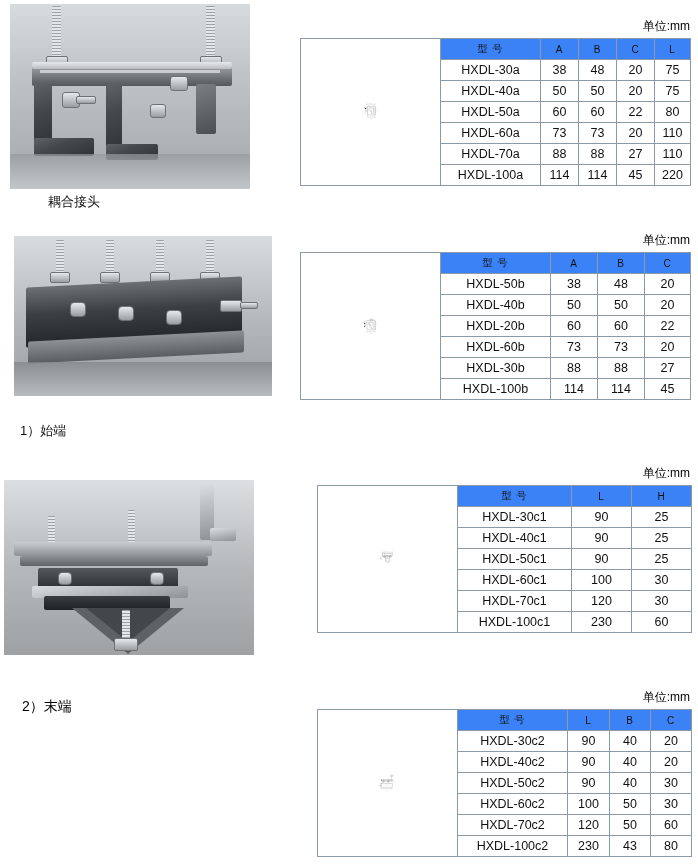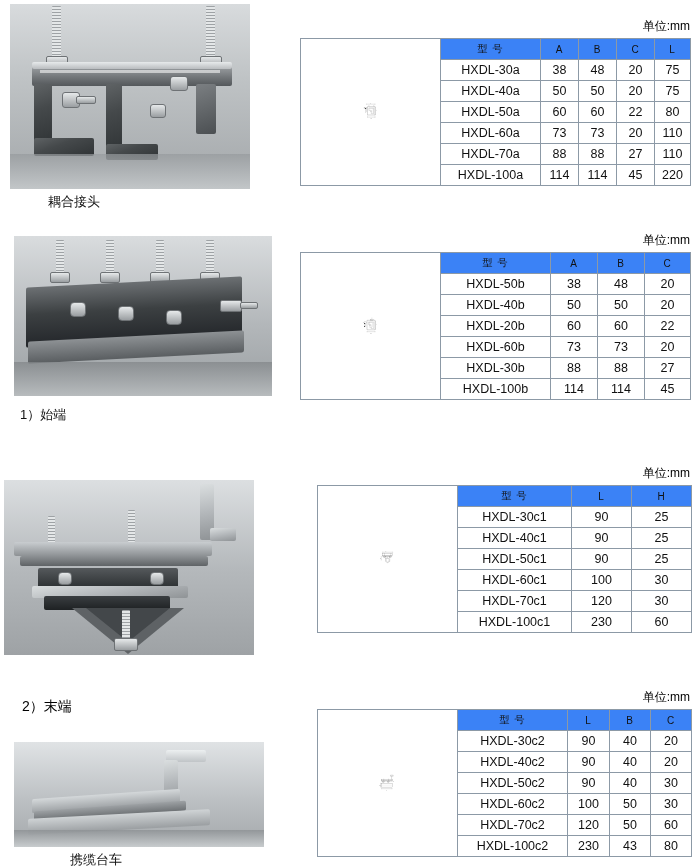--- a/index.html
+++ b/index.html
@@ -218,21 +218,21 @@
 
         <div class="nut" style="left:56px;top:66px;width:16px;height:15px;border-radius:4px;"></div>
         <div class="nut" style="left:104px;top:70px;width:16px;height:15px;border-radius:4px;"></div>
         <div class="nut" style="left:152px;top:74px;width:16px;height:15px;border-radius:4px;"></div>
         <div class="nut" style="left:206px;top:64px;width:22px;height:12px;"></div>
         <div class="nut" style="left:226px;top:66px;width:18px;height:7px;"></div>
 
         <div style="position:absolute;left:0;top:126px;width:258px;height:34px;
              background:linear-gradient(180deg,rgba(130,134,137,.75),rgba(185,189,191,.95));"></div>
       </div>
-      <div class="caption" style="margin-left:6px;margin-top:10px;">1）始端</div>
+      <div class="caption" style="margin-left:6px;margin-top:26px;">1）始端</div>
     </div>
 
     <div class="photo-block" id="photo3">
       <div class="photo">
         <div style="position:absolute;inset:0;background:linear-gradient(180deg,#dcdfe1,#b5b9bc 50%,#9ea2a5);"></div>
 
         <div class="light-metal" style="left:196px;top:4px;width:14px;height:56px;"></div>
         <div class="light-metal" style="left:206px;top:48px;width:26px;height:13px;"></div>
 
         <div class="thread" style="left:44px;top:36px;width:7px;height:28px;"></div>
@@ -258,41 +258,20 @@
 
         <div class="thread" style="left:118px;top:130px;width:8px;height:34px;"></div>
         <div class="nut" style="left:110px;top:158px;width:24px;height:13px;"></div>
 
         <div class="nut" style="left:54px;top:92px;width:14px;height:13px;border-radius:4px;"></div>
         <div class="nut" style="left:146px;top:92px;width:14px;height:13px;border-radius:4px;"></div>
       </div>
       <div class="caption"></div>
     </div>
 
-    <div class="photo-block" id="photo4">
-      <div class="photo">
-        <div style="position:absolute;inset:0;background:linear-gradient(180deg,#e0e3e5,#bcc0c3 55%,#a4a8ab);"></div>
-
-        <div class="light-metal" style="left:152px;top:8px;width:40px;height:12px;
-             background:linear-gradient(180deg,#eceff0,#c0c4c7);"></div>
-        <div class="light-metal" style="left:150px;top:18px;width:14px;height:44px;"></div>
-
-        <div class="mid-metal" style="left:18px;top:52px;width:148px;height:14px;
-             background:linear-gradient(180deg,#d4d8da,#9da1a4);transform:skewY(-4deg);"></div>
-        <div class="mid-metal" style="left:20px;top:64px;width:152px;height:10px;
-             background:linear-gradient(180deg,#9da1a4,#6c7073);transform:skewY(-4deg);"></div>
-
-        <div class="light-metal" style="left:14px;top:72px;width:182px;height:16px;
-             background:linear-gradient(180deg,#cfd3d5,#9a9ea1);transform:skewY(-3deg);"></div>
-
-        <div style="position:absolute;left:0;top:88px;width:250px;height:17px;
-             background:linear-gradient(180deg,rgba(140,144,147,.8),rgba(200,204,206,1));"></div>
-      </div>
-      <div class="caption" style="margin-left:56px;margin-top:4px;">携缆台车</div>
-    </div>
 
     <div class="label-2">2）末端</div>
   </div>
 
   <div class="table-group" id="group1">
     <div class="unit">单位:mm</div>
     <table class="spec">
       <colgroup>
         <col style="width:140px;">
           <col style="width:100px;">

